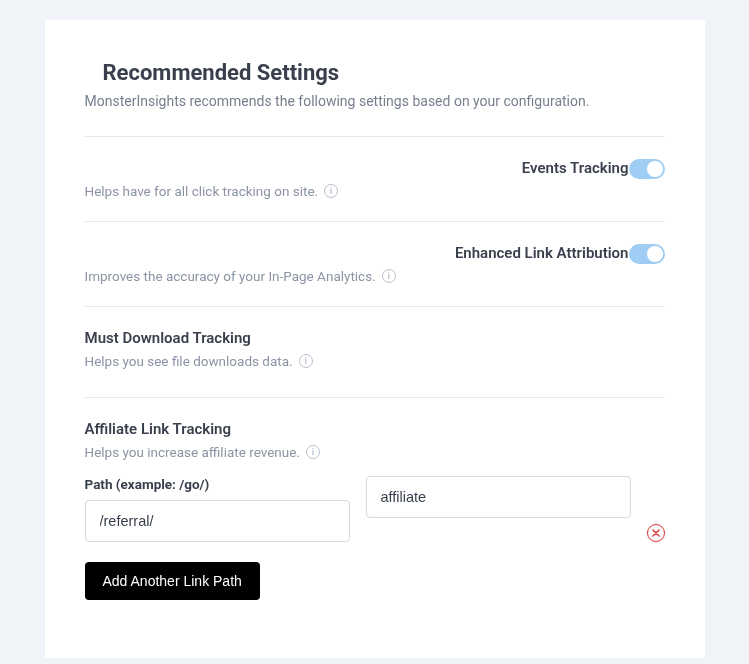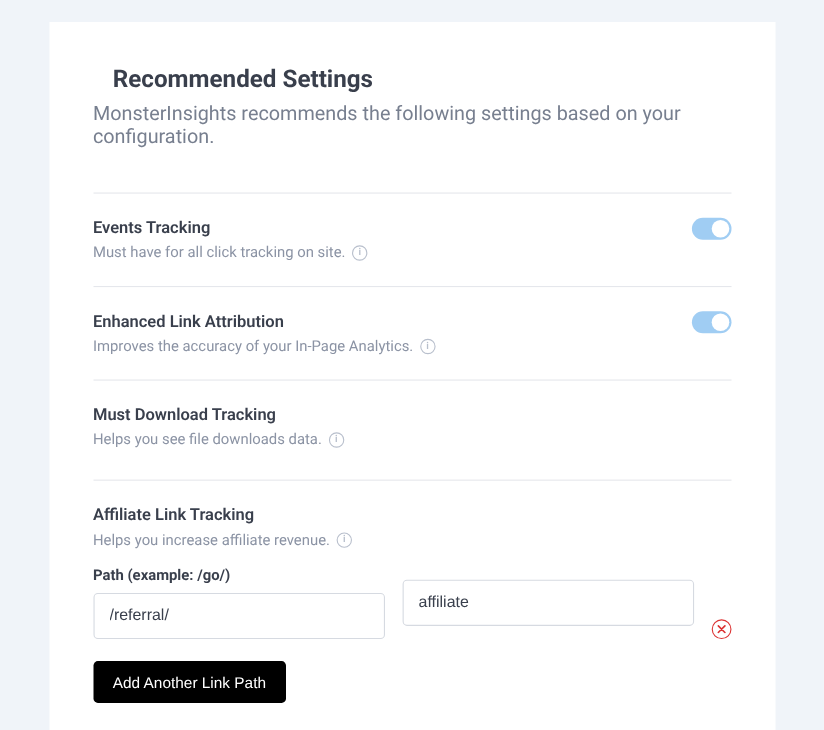--- a/index.html
+++ b/index.html
@@ -19,37 +19,38 @@
       padding: 40px 40px 30px 40px;
     }
     .page-title {
       font-size: 22px;
       font-weight: 700;
       color: #393f4c;
       margin-bottom: 8px;
       margin-left: 18px;
     }
     .page-subtitle {
-      font-size: 18px;
+      font-size: 14px;
       color: #777f8f;
-      margin-bottom: 40px;
+      margin-bottom: 27px;
     }
     .divider {
       border: none;
       border-top: 1px solid #e5e7ec;
       margin: 0;
     }
     .setting-row {
       padding: 22px 0;
       display: flex;
       justify-content: space-between;
       align-items: flex-start;
     }
     .setting-info {
       flex: 1;
+      text-align: right;
     }
     .setting-title {
       font-size: 15px;
       font-weight: 600;
       color: #393f4c;
       margin-bottom: 6px;
     }
     .setting-desc {
       font-size: 13.5px;
       color: #8b93a4;
@@ -100,21 +101,21 @@
       color: #393f4c;
       border: 1px solid #d6dae1;
       border-radius: 4px;
       margin-top: 14px;
       outline: none;
     }
     .field-row {
       display: flex;
       gap: 16px;
       margin-top: 16px;
-      align-items: center;
+      align-items: flex-start;
     }
     .field-col {
       flex: 1;
     }
     .field-label {
       font-size: 13.5px;
       font-weight: 700;
       color: #393f4c;
       margin-bottom: 8px;
       display: block;
@@ -155,21 +156,21 @@
 
   <h1 class="page-title">Recommended Settings</h1>
   <p class="page-subtitle">MonsterInsights recommends the following settings based on your configuration.</p>
 
   <hr class="divider">
 
   <div class="setting-row">
     <div class="setting-info">
       <div class="setting-title">Events Tracking</div>
       <div class="setting-desc">
-        <span>Must have for all click tracking on site.</span>
+        <span>Helps have for all click tracking on site.</span>
         <span class="info-icon">i</span>
       </div>
     </div>
     <div class="toggle"></div>
   </div>
 
   <hr class="divider">
 
   <div class="setting-row">
     <div class="setting-info">

